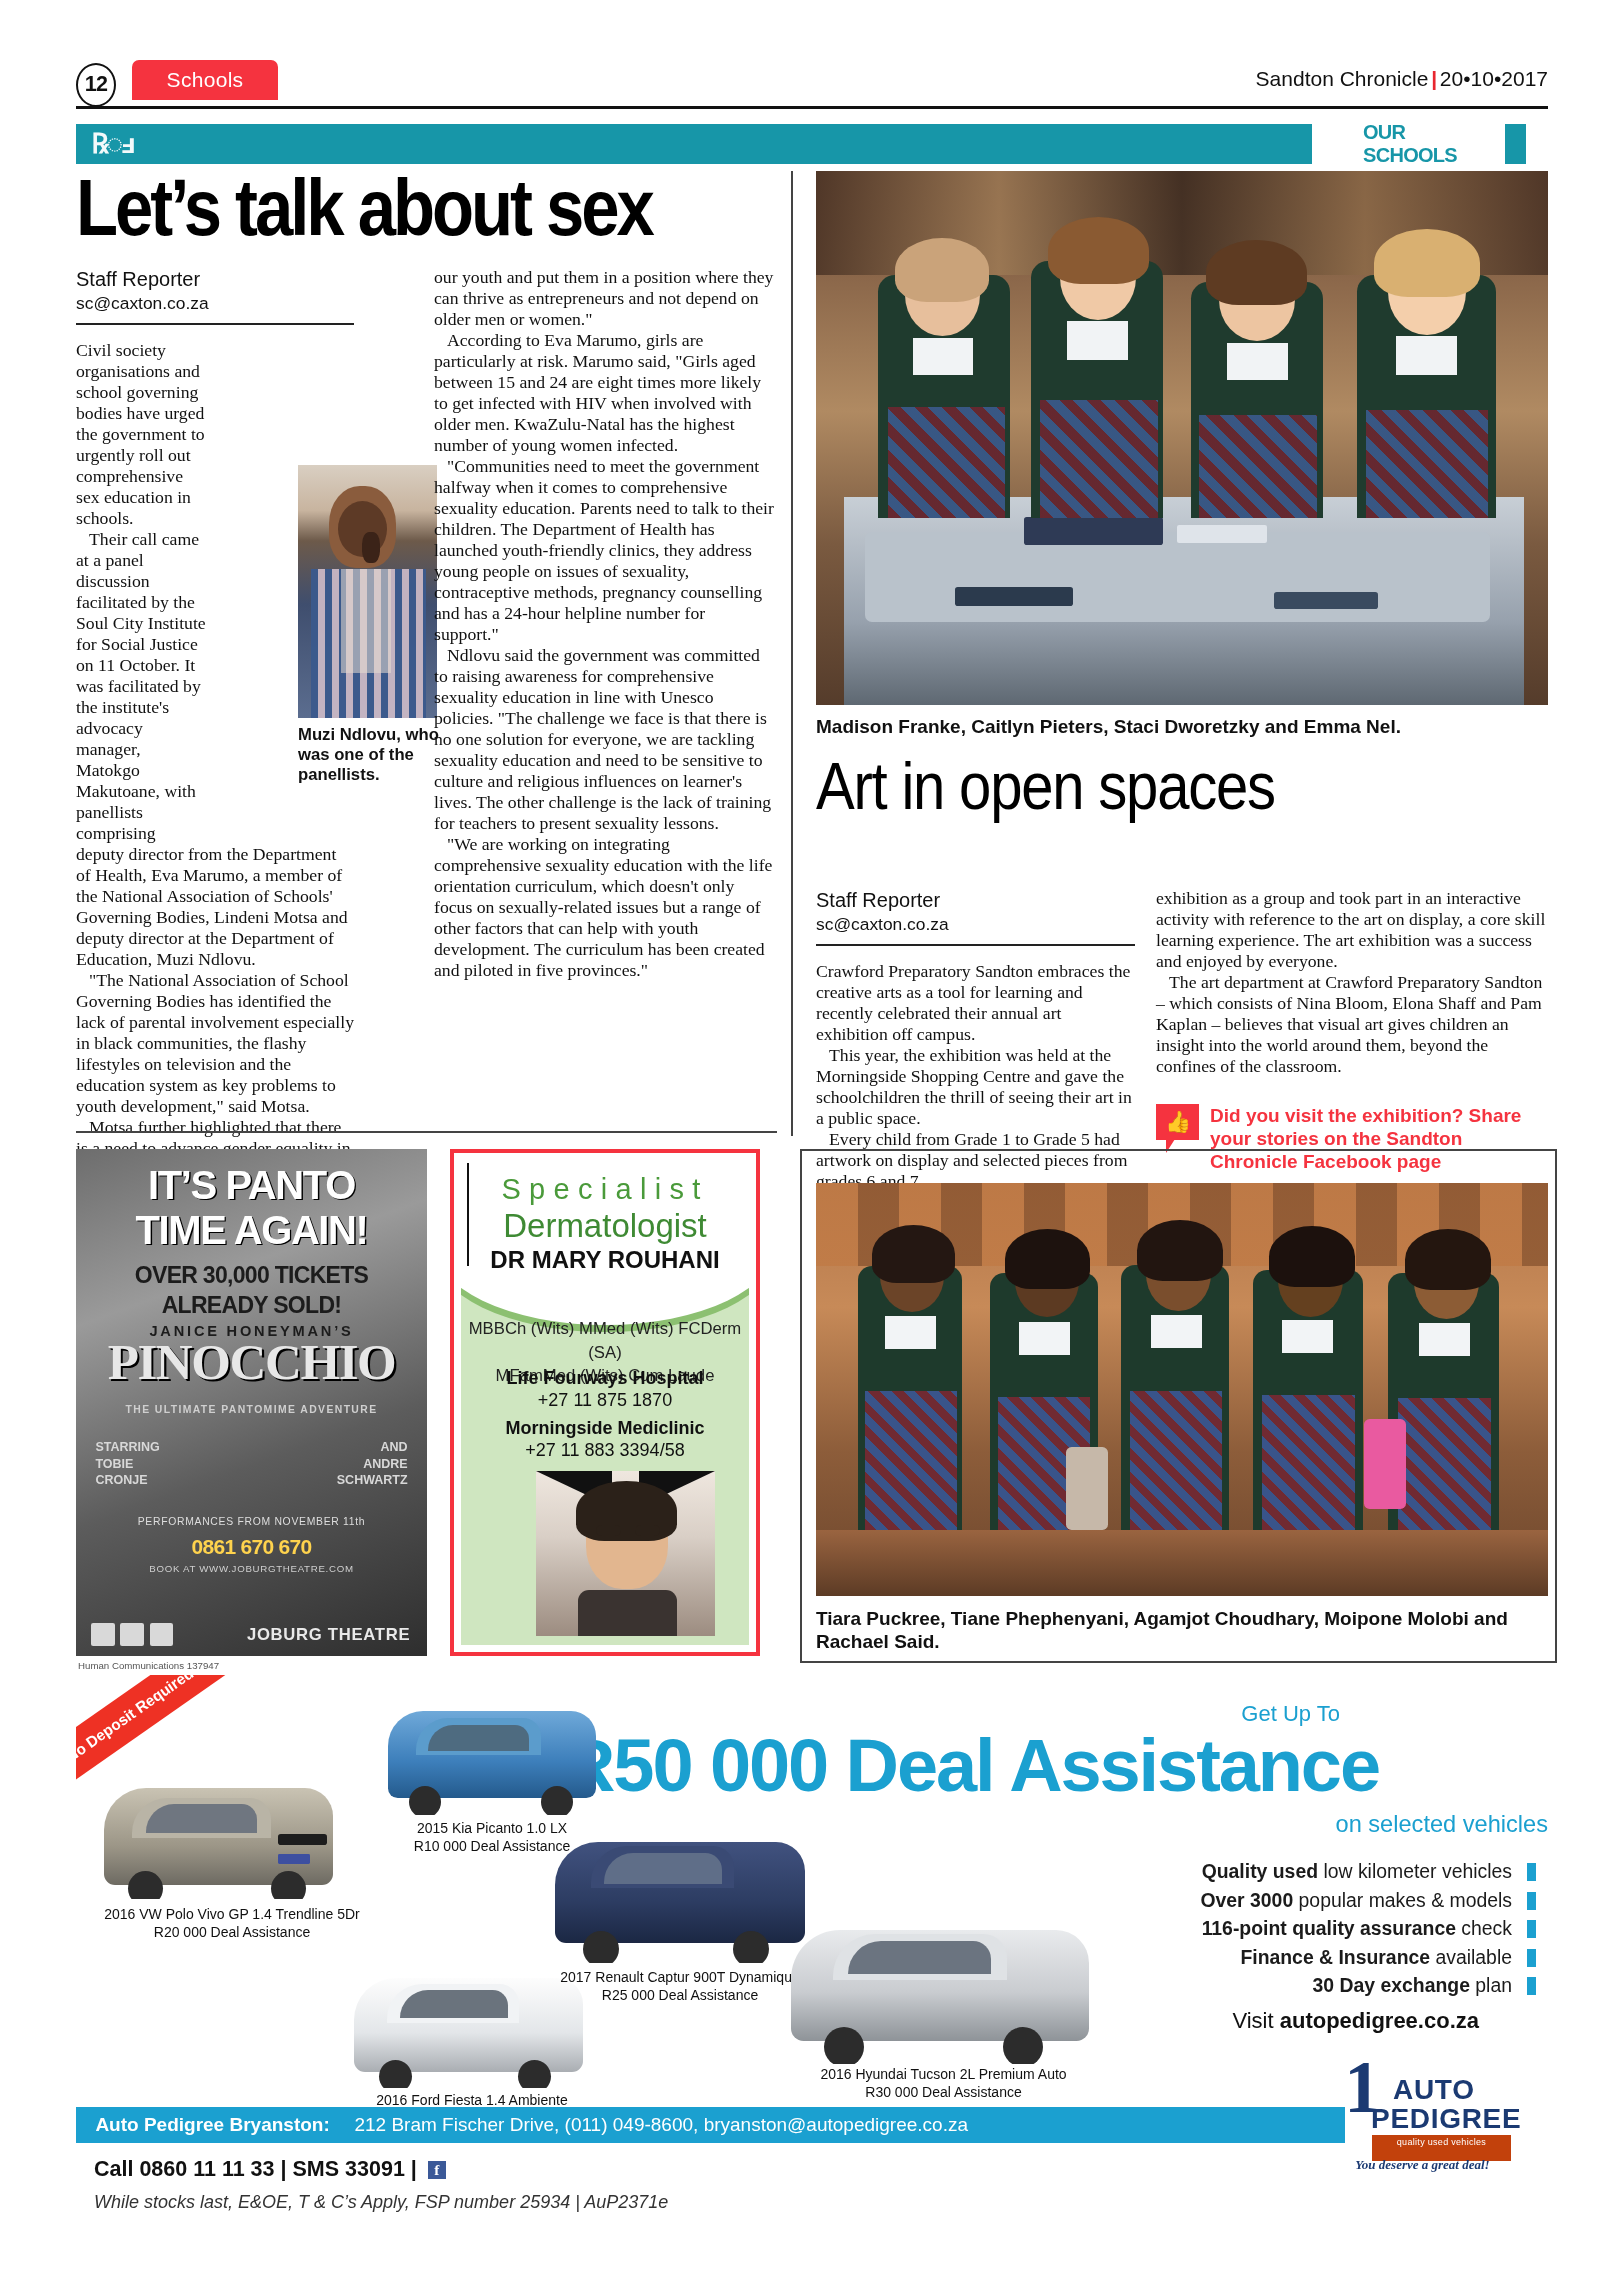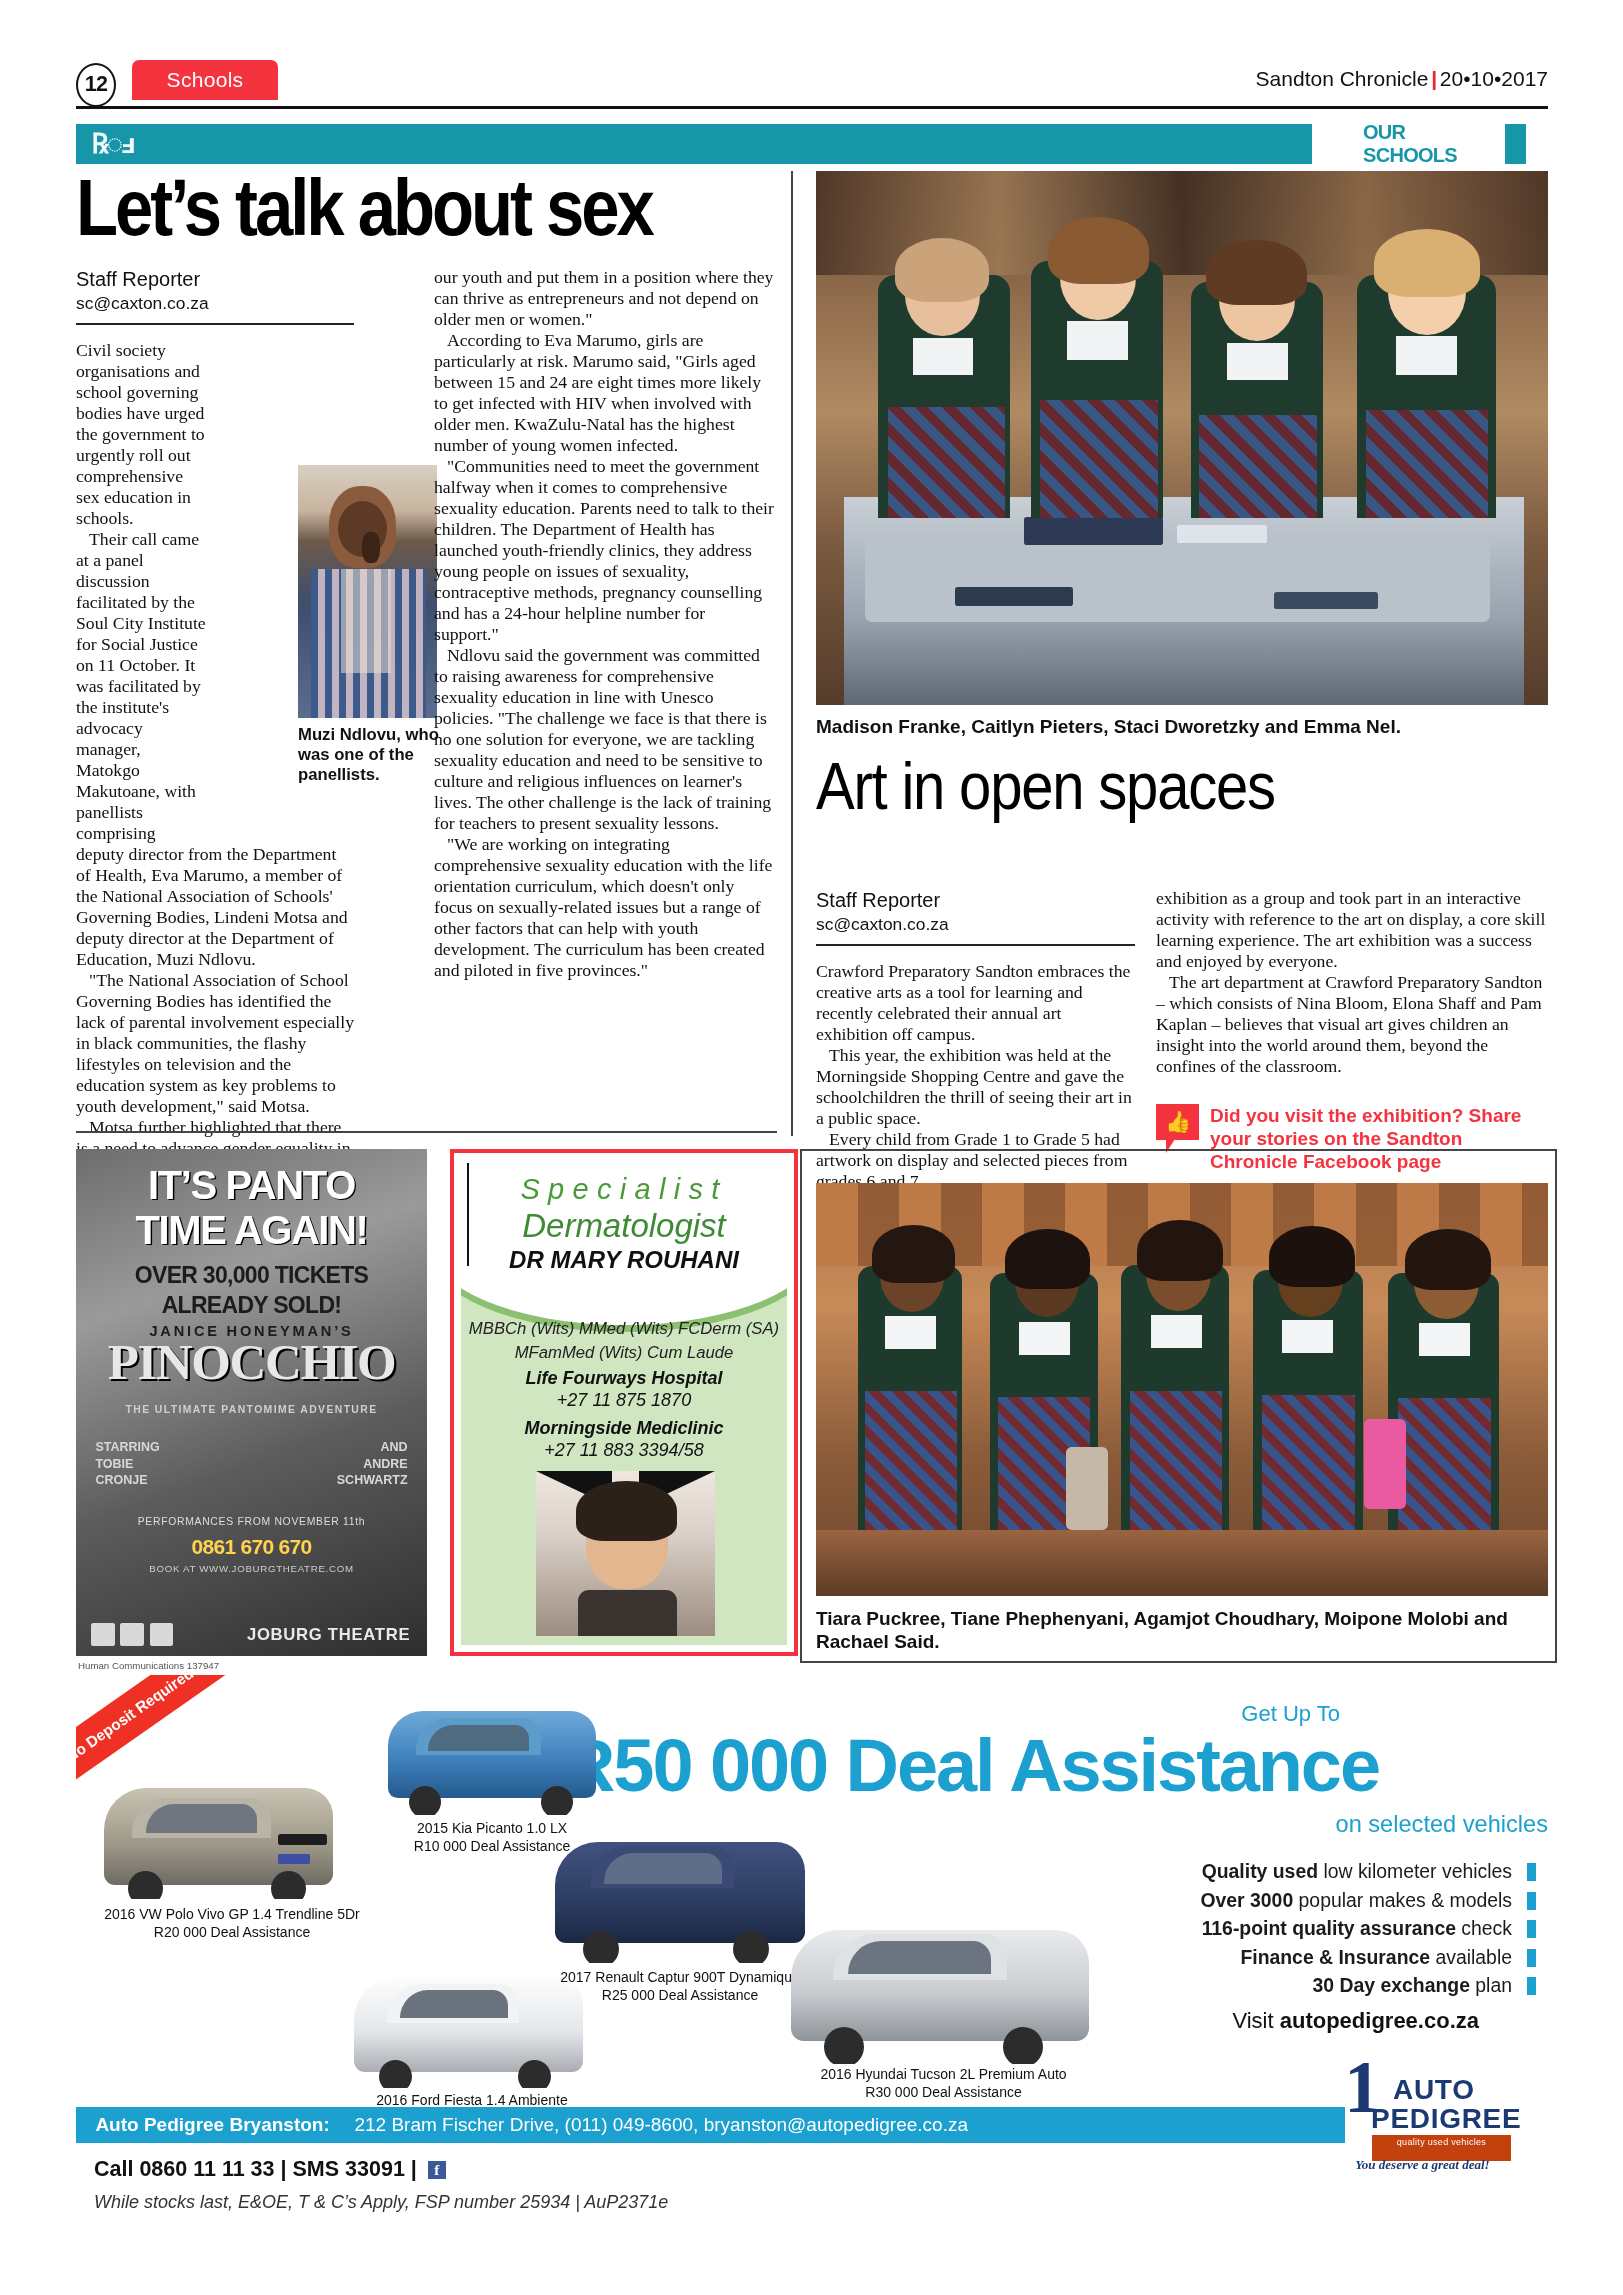--- a/index.html
+++ b/index.html
@@ -99,21 +99,21 @@
   .panto .t9{position:absolute;left:0;right:0;top:386px;text-align:center;color:#ffd34d;
              font-family:"Liberation Sans",sans-serif;font-weight:700;font-size:21px;letter-spacing:-0.7px;}
   .panto .t10{position:absolute;left:0;right:0;top:414px;text-align:center;color:#cfcfcf;
              font-family:"Liberation Sans",sans-serif;font-size:9.7px;letter-spacing:0.7px;}
   .panto .t11{position:absolute;right:16.7px;bottom:11px;color:#e9e9e9;font-family:"Liberation Sans",sans-serif;font-weight:700;font-size:16.7px;letter-spacing:0.7px;}
   .panto .silo{position:absolute;left:15.3px;bottom:9.7px;width:83px;height:30.5px;display:flex;gap:5.6px;align-items:flex-end;}
   .panto .silo i{display:block;width:23.6px;height:23.6px;background:#d9d9d9;border-radius:2.1px;}
   .pantocredit{position:absolute;left:78px;top:1660px;font-family:"Liberation Sans",sans-serif;font-size:9.7px;color:#555;}
 
   
-  .derm{position:absolute;left:450px;top:1149px;width:348px;height:507px;border:4.2px solid #f5333f;box-sizing:border-box;background:#fff;font-style:italic;}
+  .derm{position:absolute;left:450px;top:1149px;width:310px;height:507px;border:4.2px solid #f5333f;box-sizing:border-box;background:#fff;}
   .derm .inner{position:absolute;inset:7px;overflow:hidden;background:#fff;}
   .derm .green{position:absolute;left:0;right:0;top:111px;bottom:0;background:#cfe6c0;}
   .derm .curve{position:absolute;left:-10%;top:89px;width:120%;height:83px;background:#8cc071;border-radius:0 0 50% 50%/0 0 100% 100%;}
   .derm .curve2{position:absolute;left:-10%;top:82px;width:120%;height:83px;background:#fff;border-radius:0 0 50% 50%/0 0 100% 100%;}
   .derm .vline{position:absolute;left:5.6px;top:2.8px;width:2.8px;height:103px;background:#111;}
   .derm .t1{position:absolute;left:0;right:0;top:12.5px;text-align:center;color:#4a9a3a;
             font-family:"Liberation Sans",sans-serif;font-size:29px;letter-spacing:8.3px;}
   .derm .t2{position:absolute;left:0;right:0;top:47px;text-align:center;color:#3f8a34;
             font-family:"Liberation Sans",sans-serif;font-size:33px;letter-spacing:0px;}
   .derm .t3{position:absolute;left:0;right:0;top:86px;text-align:center;color:#111;

